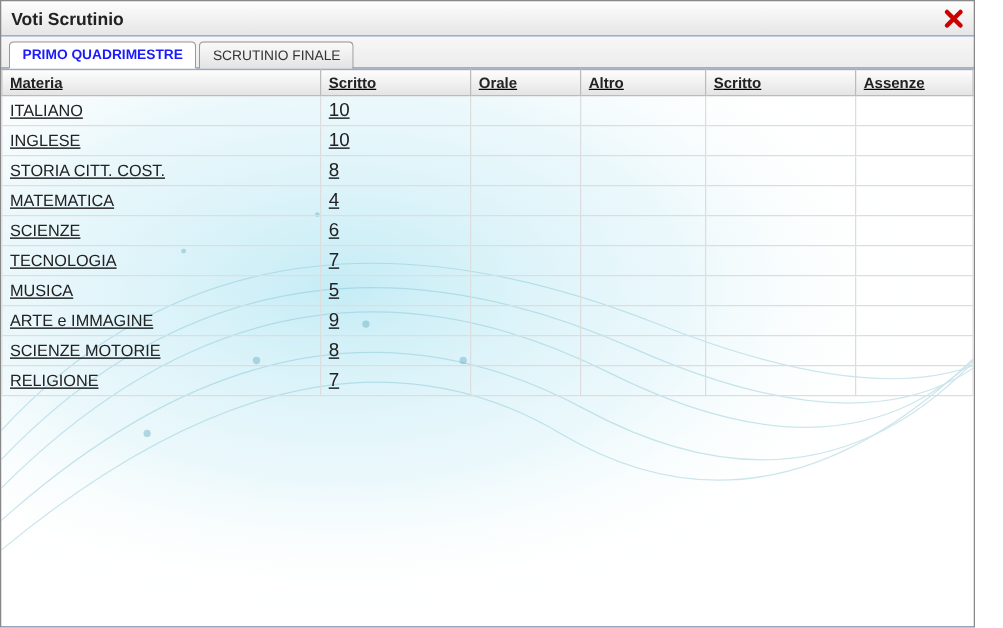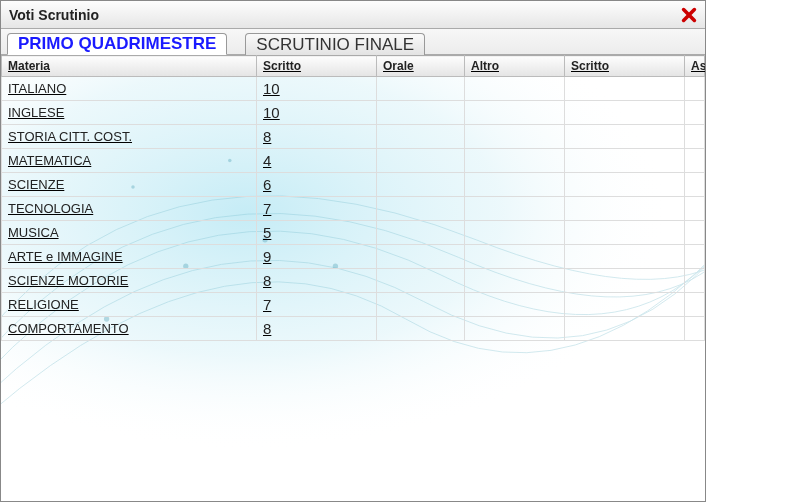--- a/index.html
+++ b/index.html
@@ -6,21 +6,21 @@
 body {
   font-family: Arial, Helvetica, sans-serif;
   font-size: 12px;
   background: #fff;
   width: 802px;
   height: 502px;
   overflow: hidden;
   position: relative;
 }
 .window {
-  width: 706px;
+  width: 780px;
   height: 502px;
   border: 1px solid #888;
   background: #3b82f6;
   display: flex;
   flex-direction: column;
   position: relative;
 }
 .titlebar {
   height: 28px;
   background: linear-gradient(to bottom, #fdfdfd, #e6e6e6);
@@ -57,24 +57,24 @@
 }
 .tab {
   height: 22px;
   padding: 0 10px;
   border: 1px solid #999;
   border-bottom: none;
   background: linear-gradient(to bottom, #fafafa, #e3e3e3);
   border-radius: 4px 4px 0 0;
   display: flex;
   align-items: center;
-  font-size: 17px;
+  font-size: 11px;
   color: #333;
   cursor: pointer;
-  margin-right: 18px;
+  margin-right: 2px;
   position: relative;
   top: 1px;
 }
 .tab.active {
   background: #fff;
   color: #1a1aff;
   font-weight: bold;
   border-bottom: 1px solid #fff;
   top: 1px;
   z-index: 2;
@@ -277,26 +277,18 @@
               <td></td>
             </tr>
             <tr>
               <td>RELIGIONE</td>
               <td class="grade">7</td>
               <td></td>
               <td></td>
               <td></td>
               <td></td>
             </tr>
-            <tr>
-              <td>COMPORTAMENTO</td>
-              <td class="grade">8</td>
-              <td></td>
-              <td></td>
-              <td></td>
-              <td></td>
-            </tr>
           </tbody>
       </table>
     </div>
 
   </div>
 </div>
 
 </body></html>

